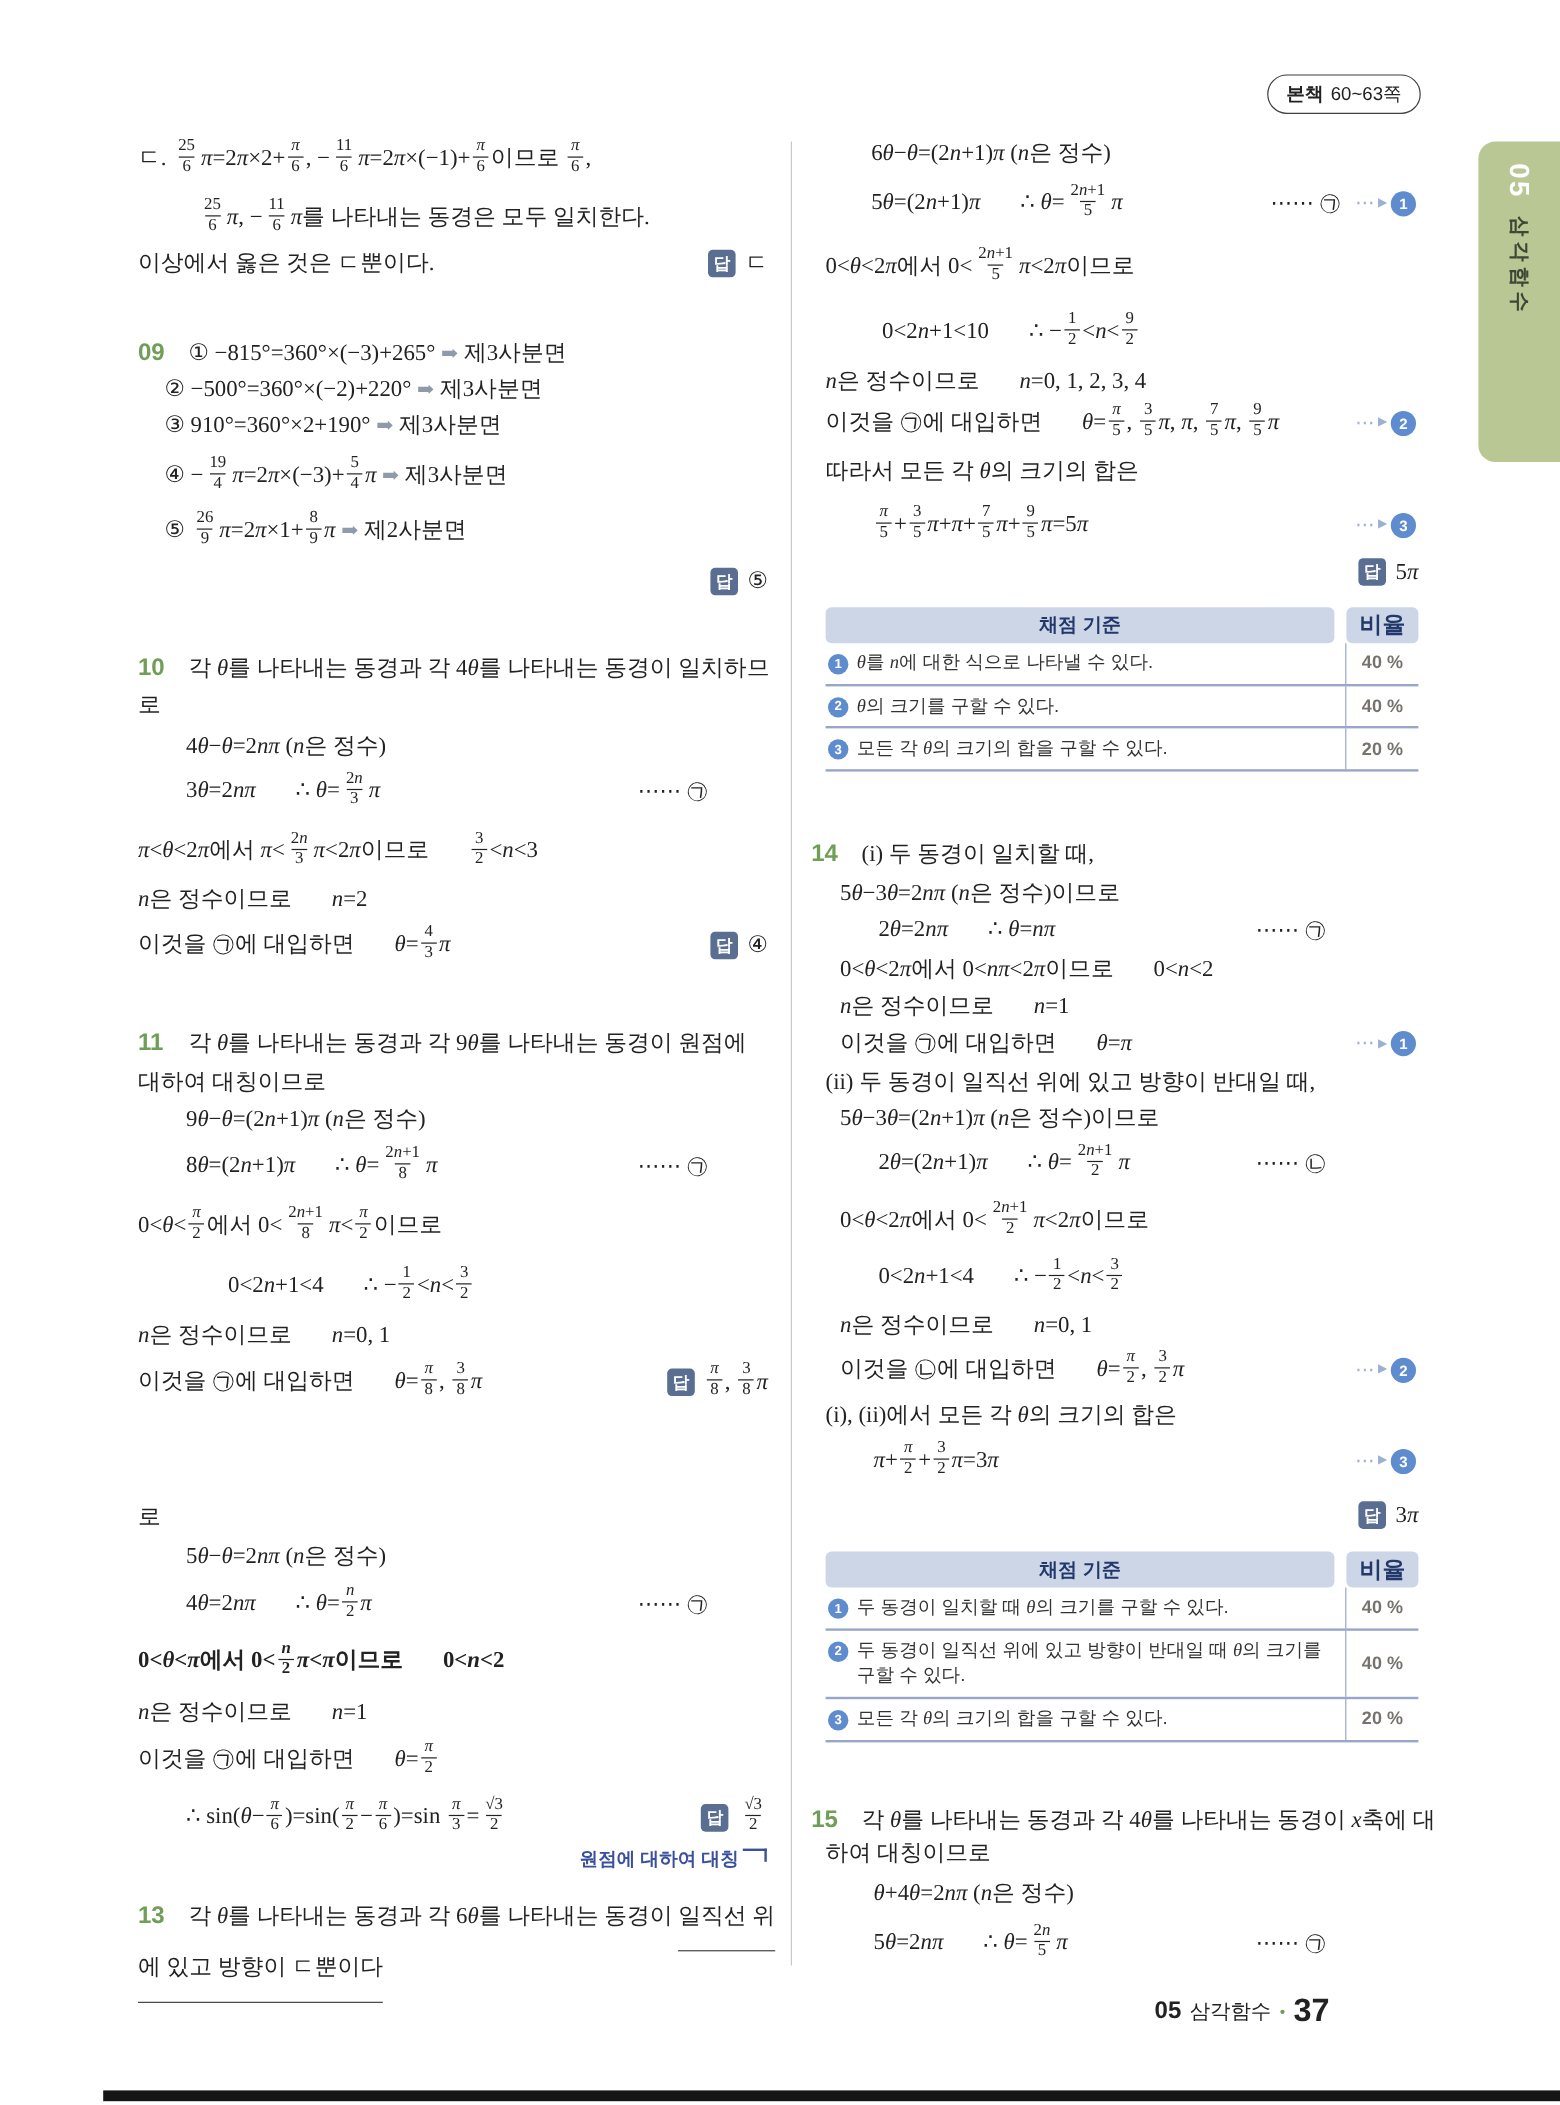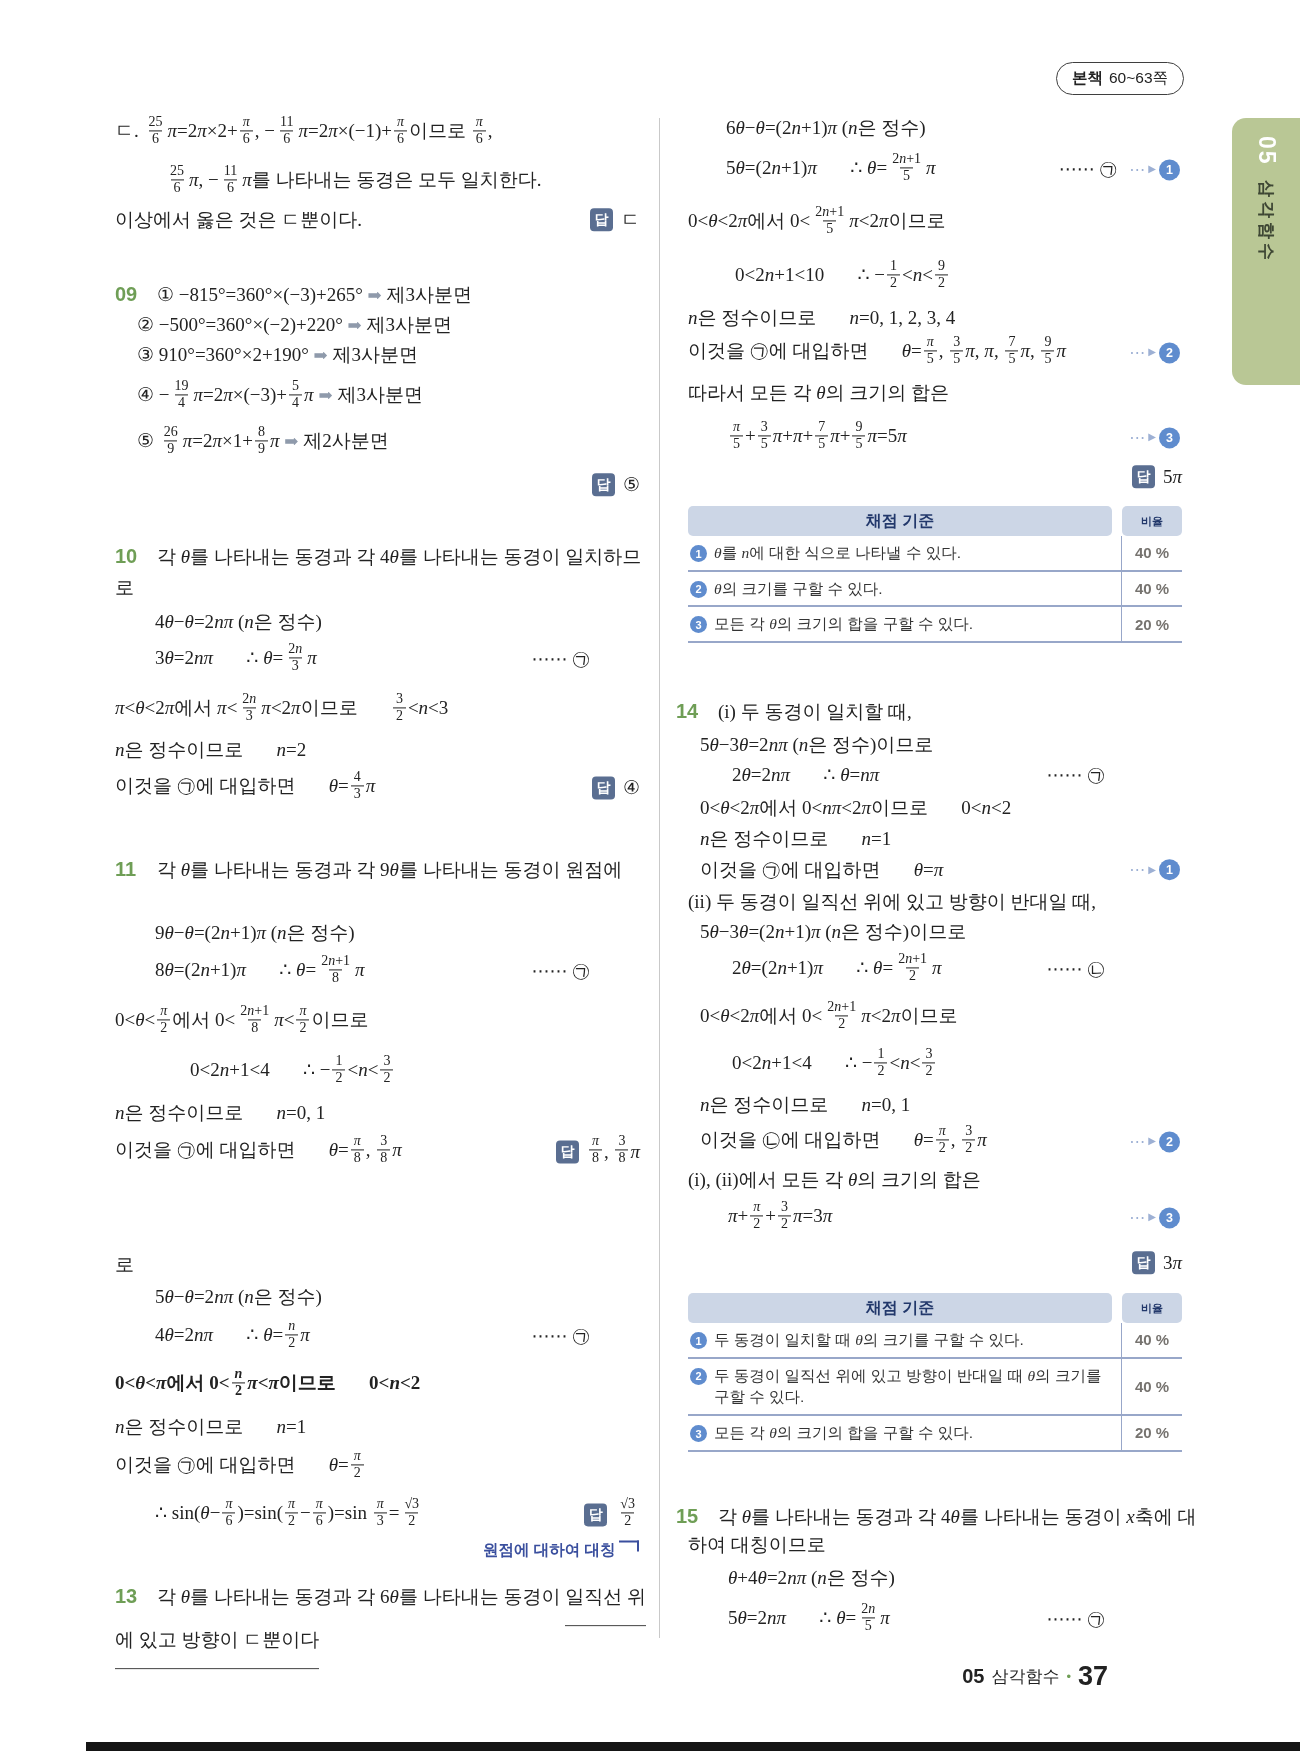--- a/index.html
+++ b/index.html
@@ -46,21 +46,21 @@
   .ansb{display:inline-flex;align-items:center;justify-content:center;width:23px;height:23px;
         border-radius:4px;background:#5a6e91;color:#fff;flex:0 0 auto;
         font:bold 14px "Liberation Sans","DejaVu Sans",sans-serif;margin-right:8px;}
   .ansv{display:inline-flex;align-items:center;white-space:pre;}
   
   .gtable{position:absolute;left:0;right:0;font-family:"Liberation Sans","DejaVu Sans",sans-serif;}
   .ghead{display:flex;gap:10px;height:30px;margin-bottom:0;}
   .gh1{flex:1;background:#ccd6e6;border-radius:5px;display:flex;align-items:center;justify-content:center;
        font-weight:bold;font-size:16px;color:#22386b;}
   .gh2{width:60px;background:#ccd6e6;border-radius:5px;display:flex;align-items:center;justify-content:center;
-       font-weight:bold;font-size:11px;color:#22386b;flex:0 0 auto;}
+       font-weight:bold;font-size:19px;color:#22386b;flex:0 0 auto;}
   .grow{display:flex;align-items:stretch;border-bottom:2px solid #98a7c9;}
   .gl{flex:1;display:flex;gap:7px;padding:6px 8px 6px 2px;align-items:flex-start;}
   .gtxt{font-size:15.5px;color:#333;line-height:1.4;}
   .gp{width:60px;border-left:1.5px solid #98a7c9;display:flex;align-items:center;justify-content:center;
       font-weight:bold;color:#76736f;font-size:15px;flex:0 0 auto;}
   
   .bluenote{position:absolute;display:flex;align-items:center;color:#3a4f9e;
             font:bold 15.5px "Liberation Sans","DejaVu Sans",sans-serif;transform:translateY(-50%);white-space:pre;}
   .conn{width:18px;height:9px;border-top:2px solid #3a4f9e;border-right:2px solid #3a4f9e;
         margin-left:3px;transform:translateY(-4px);}
@@ -97,20 +97,21 @@
       <div class="line" style="top: 353px; left: 22px;"><span class="mtext">⑤ <span class="fr"><span class="fn">26</span><span class="fd">9</span></span><i>π</i>=2<i>π</i>×1+<span class="fr"><span class="fn">8</span><span class="fd">9</span></span><i>π</i> <span class="qa">➡</span> 제2사분면</span></div>
       <div class="line" style="top: 395px; left: 0px;"><span class="mtext"></span><span class="rbox"><span class="ans"><span class="ansb">답</span><span class="ansv">⑤</span></span></span></div>
       <div class="line" style="top: 467px; left: 0px;"><span class="pnum">10</span><span class="mtext">각 <i>θ</i>를 나타내는 동경과 각 4<i>θ</i>를 나타내는 동경이 일치하므</span></div>
       <div class="line" style="top: 498px; left: 0px;"><span class="mtext">로</span></div>
       <div class="line" style="top: 532px; left: 40px;"><span class="mtext">4<i>θ</i>−<i>θ</i>=2<i>n</i><i>π</i> (<i>n</i>은 정수)</span></div>
       <div class="line" style="top: 570px; left: 40px;"><span class="mtext">3<i>θ</i>=2<i>n</i><i>π</i>       ∴ <i>θ</i>=<span class="fr"><span class="fn">2<i>n</i></span><span class="fd">3</span></span><i>π</i></span><span class="rbox"><span class="ref" style="margin-right: 50px;">⋯⋯ ㉠</span></span></div>
       <div class="line" style="top: 620px; left: 0px;"><span class="mtext"><i>π</i>&lt;<i>θ</i>&lt;2<i>π</i>에서 <i>π</i>&lt;<span class="fr"><span class="fn">2<i>n</i></span><span class="fd">3</span></span><i>π</i>&lt;2<i>π</i>이므로       <span class="fr"><span class="fn">3</span><span class="fd">2</span></span>&lt;<i>n</i>&lt;3</span></div>
       <div class="line" style="top: 660px; left: 0px;"><span class="mtext"><i>n</i>은 정수이므로       <i>n</i>=2</span></div>
       <div class="line" style="top: 698px; left: 0px;"><span class="mtext">이것을 ㉠에 대입하면       <i>θ</i>=<span class="fr"><span class="fn">4</span><span class="fd">3</span></span><i>π</i></span><span class="rbox"><span class="ans"><span class="ansb">답</span><span class="ansv">④</span></span></span></div>
       <div class="line" style="top: 780px; left: 0px;"><span class="pnum">11</span><span class="mtext">각 <i>θ</i>를 나타내는 동경과 각 9<i>θ</i>를 나타내는 동경이 원점에</span></div>
+      <div class="line" style="top: 812px; left: 0px;"><span class="mtext">대하여 대칭이므로</span></div>
       <div class="line" style="top: 843px; left: 40px;"><span class="mtext">9<i>θ</i>−<i>θ</i>=(2<i>n</i>+1)<i>π</i> (<i>n</i>은 정수)</span></div>
       <div class="line" style="top: 882px; left: 40px;"><span class="mtext">8<i>θ</i>=(2<i>n</i>+1)<i>π</i>       ∴ <i>θ</i>=<span class="fr"><span class="fn">2<i>n</i>+1</span><span class="fd">8</span></span><i>π</i></span><span class="rbox"><span class="ref" style="margin-right: 50px;">⋯⋯ ㉠</span></span></div>
       <div class="line" style="top: 932px; left: 0px;"><span class="mtext">0&lt;<i>θ</i>&lt;<span class="fr"><span class="fn"><i>π</i></span><span class="fd">2</span></span>에서 0&lt;<span class="fr"><span class="fn">2<i>n</i>+1</span><span class="fd">8</span></span><i>π</i>&lt;<span class="fr"><span class="fn"><i>π</i></span><span class="fd">2</span></span>이므로</span></div>
       <div class="line" style="top: 982px; left: 75px;"><span class="mtext">0&lt;2<i>n</i>+1&lt;4       ∴ −<span class="fr"><span class="fn">1</span><span class="fd">2</span></span>&lt;<i>n</i>&lt;<span class="fr"><span class="fn">3</span><span class="fd">2</span></span></span></div>
       <div class="line" style="top: 1023px; left: 0px;"><span class="mtext"><i>n</i>은 정수이므로       <i>n</i>=0, 1</span></div>
       <div class="line" style="top: 1062px; left: 0px;"><span class="mtext">이것을 ㉠에 대입하면       <i>θ</i>=<span class="fr"><span class="fn"><i>π</i></span><span class="fd">8</span></span>, <span class="fr"><span class="fn">3</span><span class="fd">8</span></span><i>π</i></span><span class="rbox"><span class="ans"><span class="ansb">답</span><span class="ansv"><span class="fr"><span class="fn"><i>π</i></span><span class="fd">8</span></span>, <span class="fr"><span class="fn">3</span><span class="fd">8</span></span><i>π</i></span></span></span></div>
       <div class="line" style="top: 1175px; left: 0px;"><span class="mtext">로</span></div>
       <div class="line" style="top: 1207px; left: 40px;"><span class="mtext">5<i>θ</i>−<i>θ</i>=2<i>n</i><i>π</i> (<i>n</i>은 정수)</span></div>
       <div class="line" style="top: 1247px; left: 40px;"><span class="mtext">4<i>θ</i>=2<i>n</i><i>π</i>       ∴ <i>θ</i>=<span class="fr"><span class="fn"><i>n</i></span><span class="fd">2</span></span><i>π</i></span><span class="rbox"><span class="ref" style="margin-right: 50px;">⋯⋯ ㉠</span></span></div>
       <div class="line" style="top: 1295px; left: 0px; font-weight: bold;"><span class="mtext">0&lt;<i>θ</i>&lt;<i>π</i>에서 0&lt;<span class="fr"><span class="fn"><i>n</i></span><span class="fd">2</span></span><i>π</i>&lt;<i>π</i>이므로       0&lt;<i>n</i>&lt;2</span></div>

